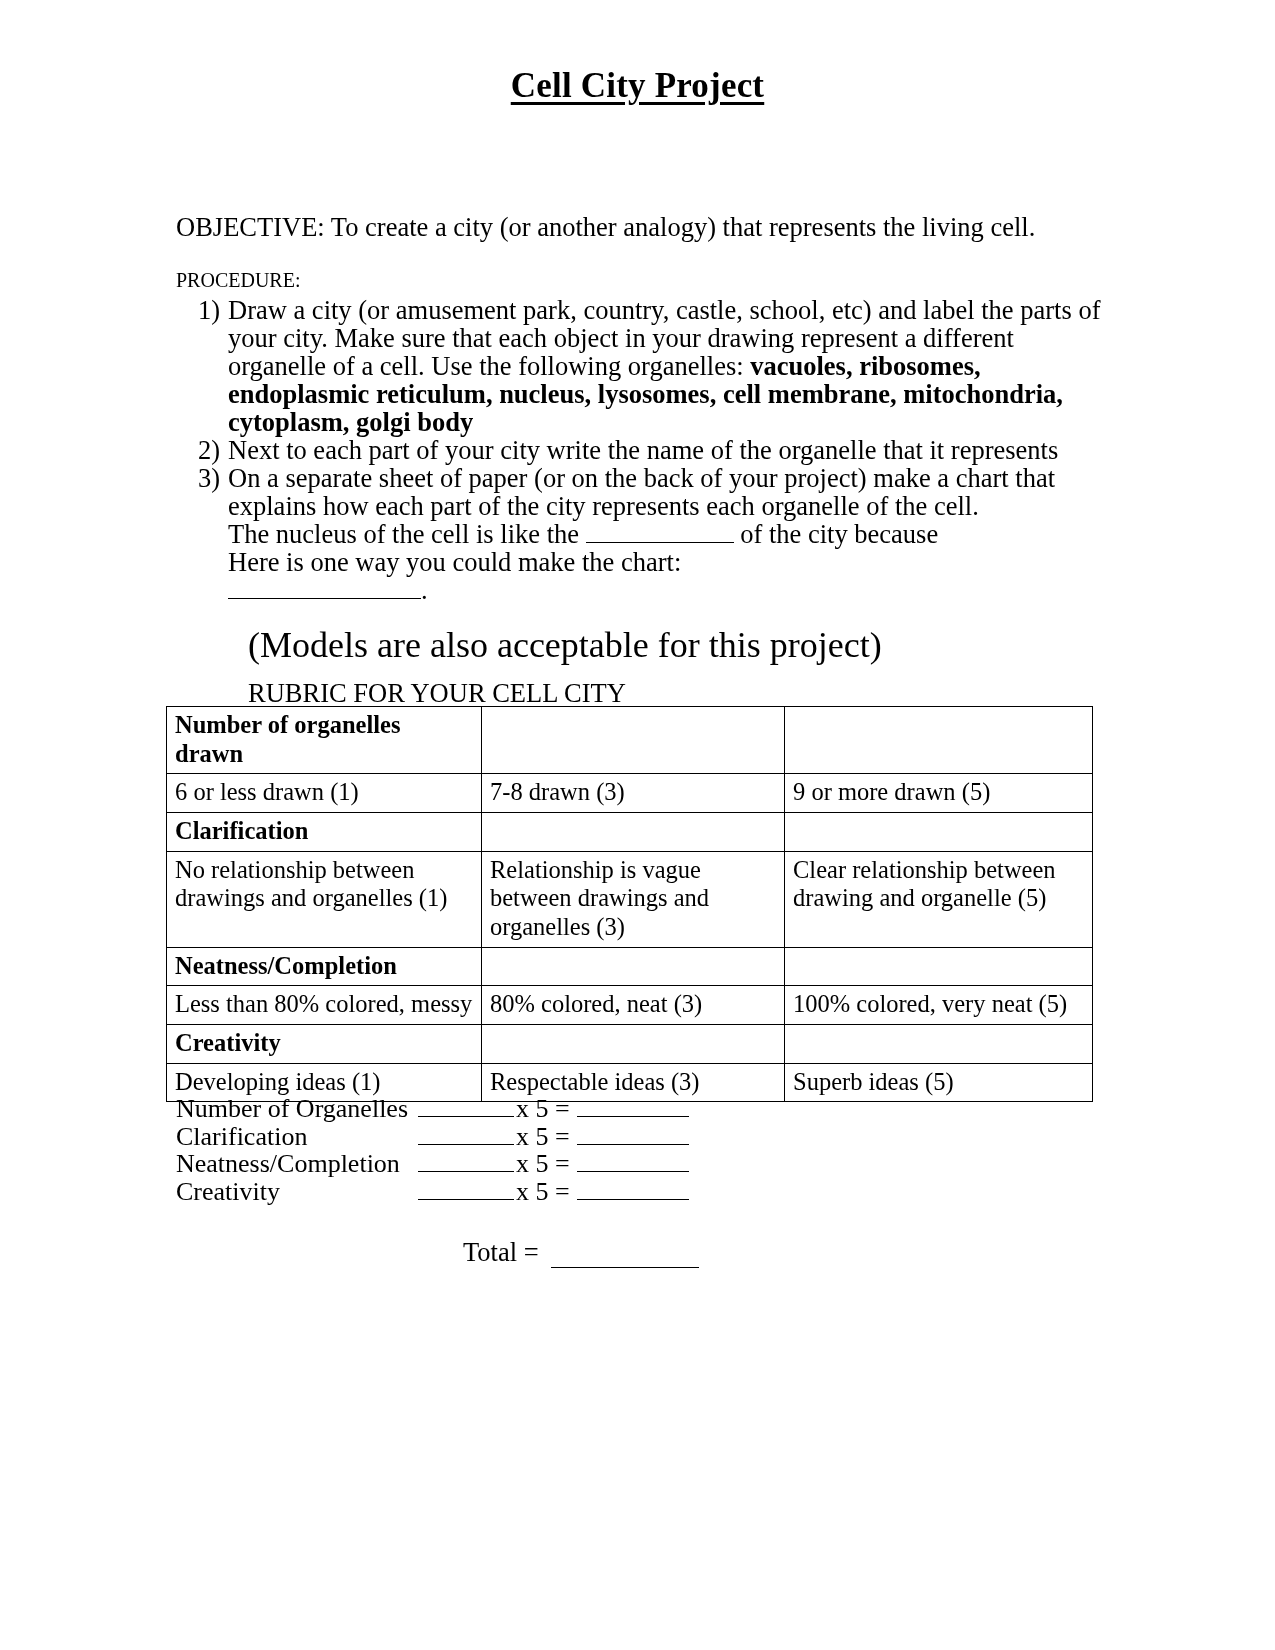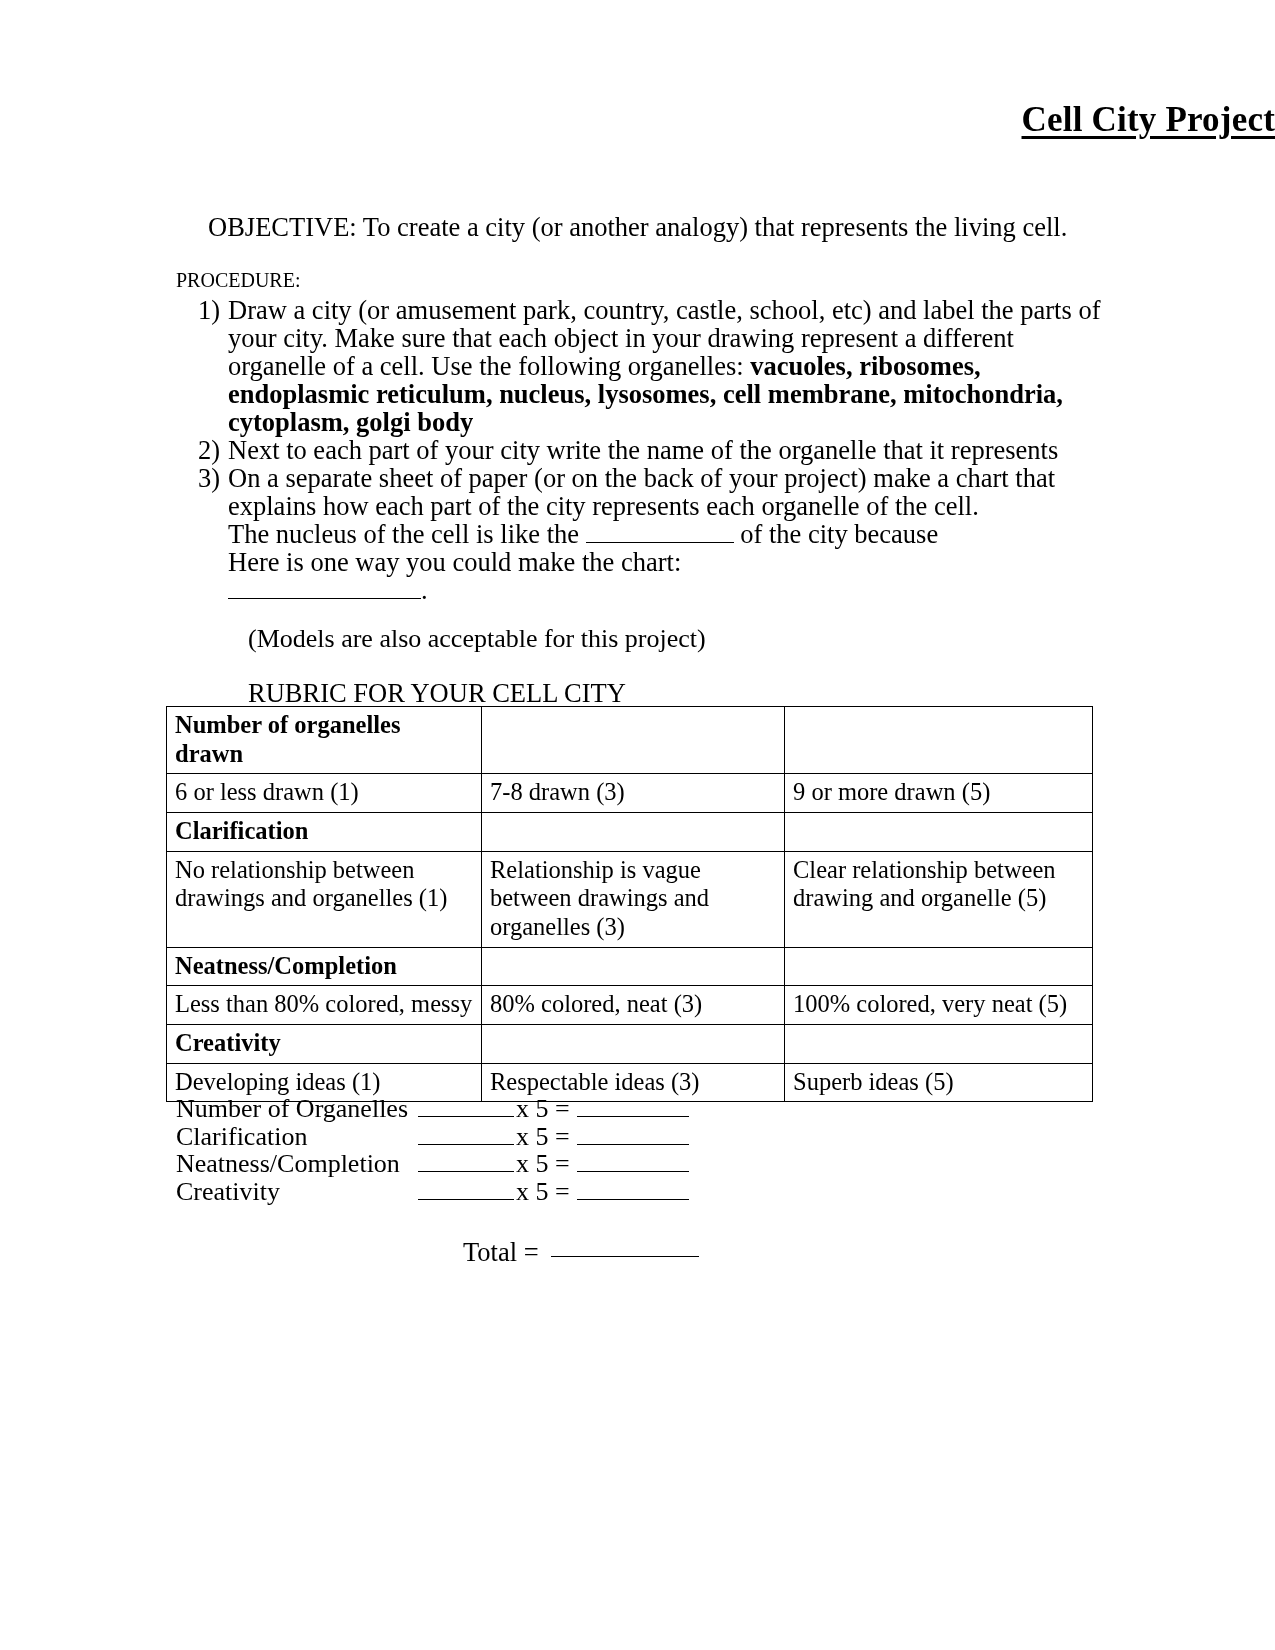--- a/index.html
+++ b/index.html
@@ -17,40 +17,39 @@
   }
   .page {
     position: relative;
     width: 1275px;
     height: 1650px;
     box-sizing: border-box;
   }
 
   
   .title {
-    text-align: right;
+    text-align: center;
     font-size: 35px;
     font-weight: bold;
     letter-spacing: 0.2px;
-    padding-top: 102px;
+    padding-top: 68px;
     line-height: 1.0;
   }
   .title span {
     text-decoration: underline;
     text-underline-offset: 5px;
   }
 
   
   .objective {
     position: absolute;
     left: 176px;
     top: 212px;
     font-size: 26.5px;
     white-space: nowrap;
-    margin-left: 32px;
   }
   .procedure-label {
     position: absolute;
     left: 176px;
     top: 269px;
     font-size: 20px;
   }
 
   ol.proc {
     position: absolute;
@@ -82,21 +81,21 @@
   .blank-long {
     display: inline-block;
     border-bottom: 1.6px solid #000;
     vertical-align: baseline;
   }
 
   .models {
     position: absolute;
     left: 248px;
     top: 624px;
-    font-size: 26px;
+    font-size: 36px;
   }
 
   .rubric-caption {
     position: absolute;
     left: 248px;
     top: 678px;
     font-size: 26.5px;
   }
 
   
@@ -154,21 +153,21 @@
     border-bottom: 1.6px solid #000;
     height: 19px;
   }
 
   .total-row {
     position: absolute;
     left: 463px;
     top: 1237px;
     font-size: 26.5px;
     display: flex;
-    align-items: flex-start;
+    align-items: flex-end;
     white-space: nowrap;
   }
   .total-blank {
     display: inline-block;
     width: 148px;
     border-bottom: 1.8px solid #000;
     height: 19px;
     margin-left: 12px;
   }
 </style>

